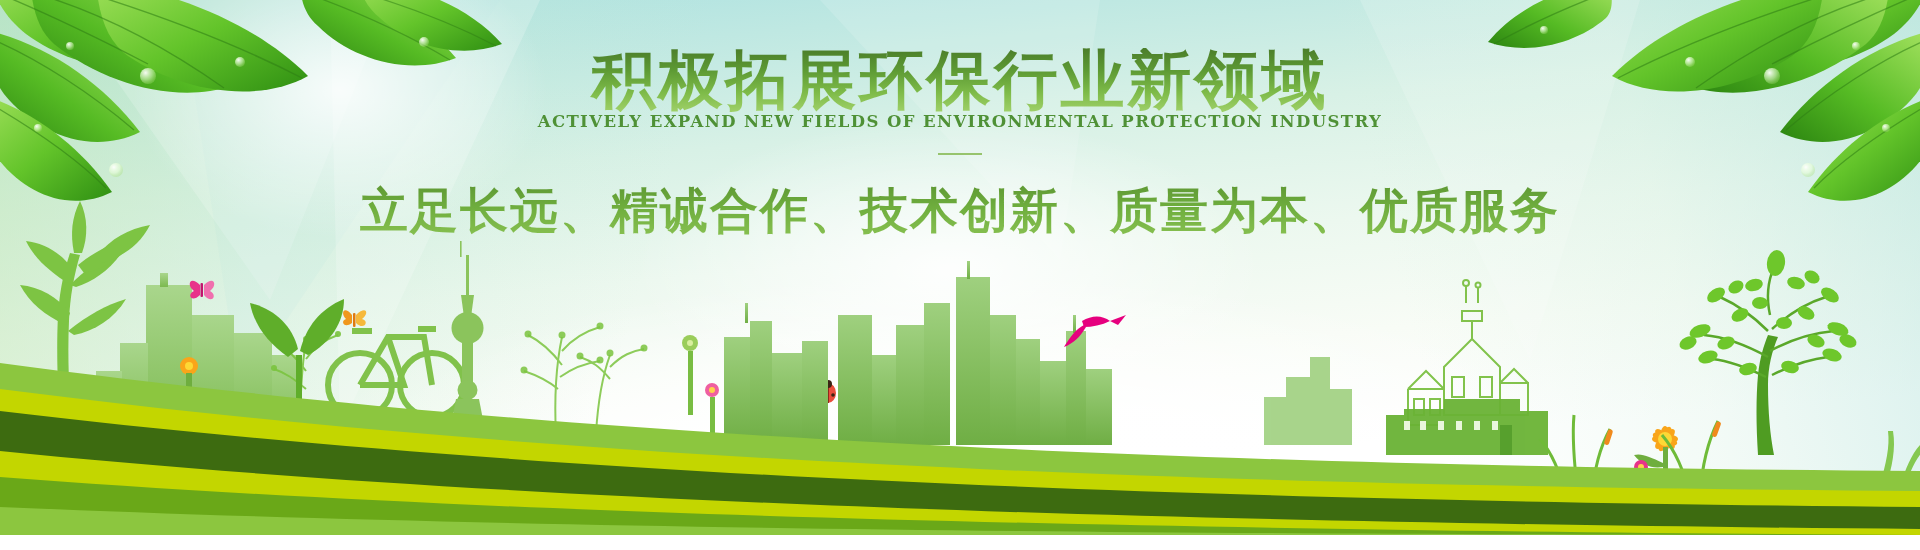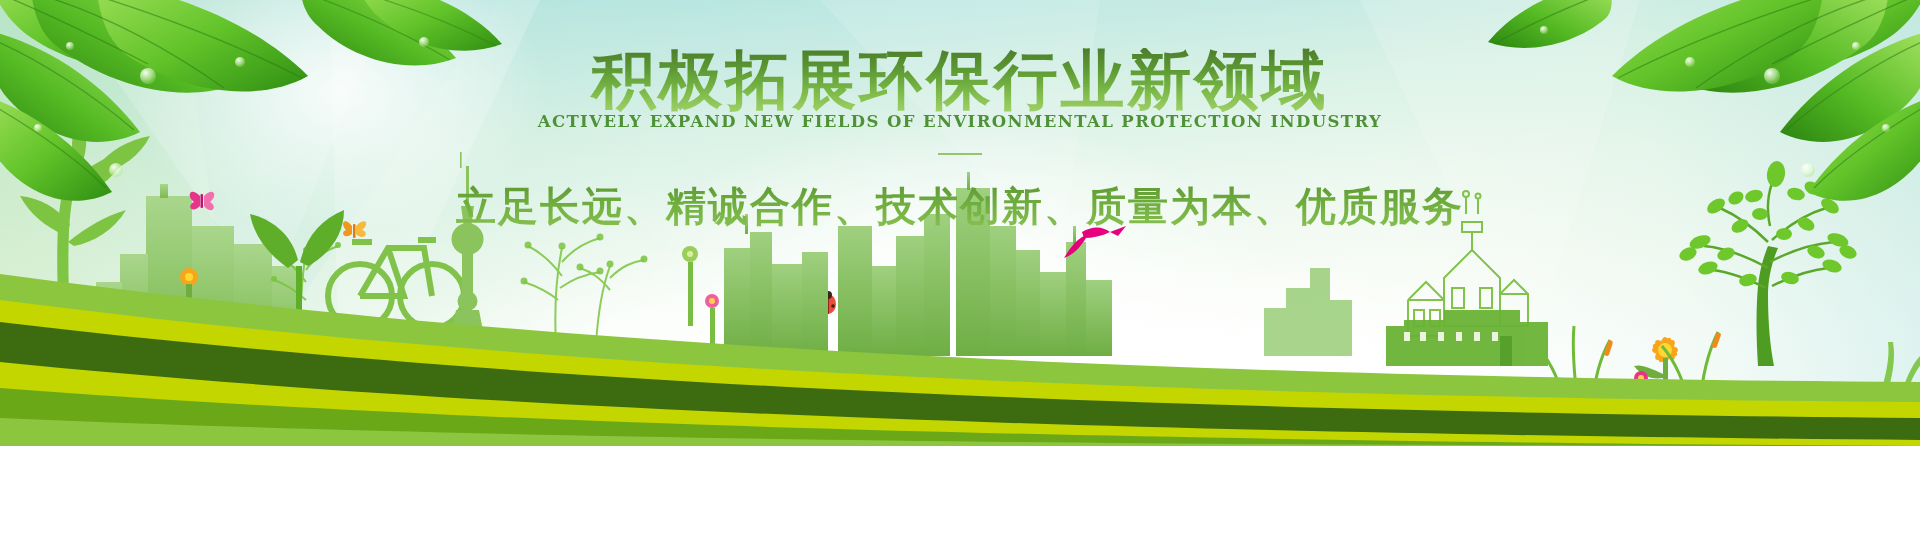--- a/index.html
+++ b/index.html
@@ -1,21 +1,21 @@
 <!DOCTYPE html>
 <html><head>
 <meta charset="utf-8">
 <style>
   html,body{margin:0;padding:0;background:#fff;}
   body{font-family:"Liberation Sans", sans-serif;}
 
   .banner{
     position:relative;
     width:1920px;
-    height:446px;
+    height:535px;
     overflow:hidden;
     background:#e5e5e5;
   }
 
   
   .bg-sky{
     position:absolute; inset:0;
     background:
       radial-gradient(ellipse 60% 70% at 50% 95%, #ffffff 0%, rgba(255,255,255,0.92) 30%, rgba(255,255,255,0.0) 62%),
       linear-gradient(175deg, #a8e0e0 0%, #bfe8e2 14%, #d8f1e6 30%, #ecf8ef 48%, #f8fcf6 64%, #ffffff 80%);
@@ -69,21 +69,21 @@
     letter-spacing:1.4px;
     color:#4f9136;
   }
   .rule{
     width:44px;height:2px;background:#7cb342;opacity:.75;
     margin:22px auto 0;
   }
   .slogan-cn{
     font-family:"DejaVu Serif", serif;
     font-weight:bold;
-    font-size:40px;
+    font-size:48px;
     letter-spacing:2px;
     margin-top:24px;
     color:#6fae3e;
     background:linear-gradient(180deg,#5b9432 0%,#6fae3e 45%,#8cc455 100%);
     -webkit-background-clip:text;
     background-clip:text;
     -webkit-text-fill-color:transparent;
   }
 
   

